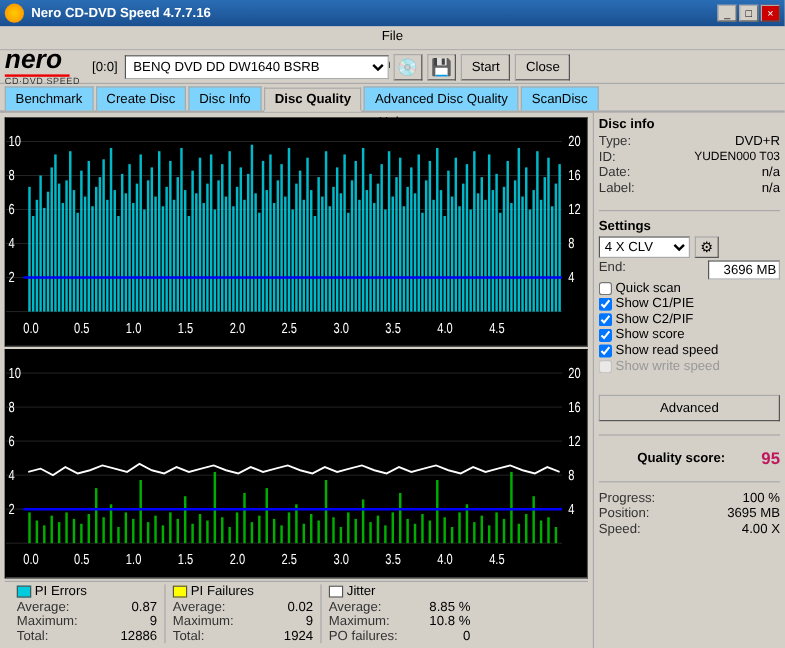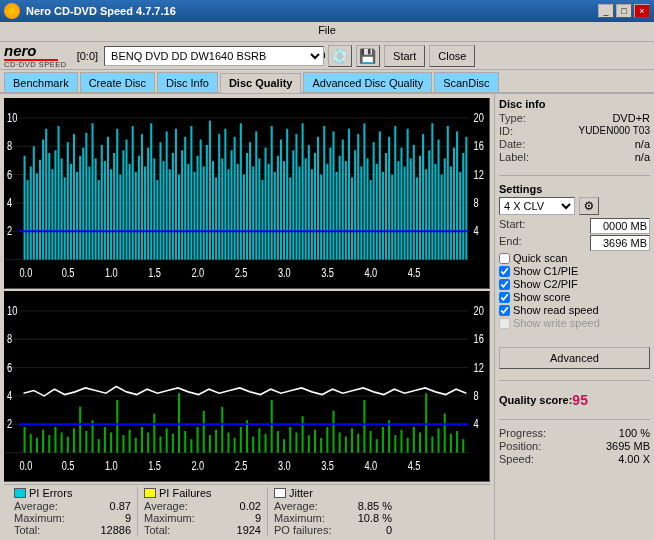--- a/index.html
+++ b/index.html
@@ -91,21 +91,21 @@
     .checkbox-row { display: flex; align-items: center; gap: 3px; margin-bottom: 1px; }
     .checkbox-row input { width: 11px; height: 11px; }
 
     .advanced-btn {
       width: 100%; height: 22px; font-size: 11px; background: #d4d0c8;
       border: 1px outset #aaa; cursor: pointer; margin-top: 17px;
     }
 
     .divider { height: 1px; background: #aaa; margin: 4px 0; }
 
-    .quality-score-row { display: flex; align-items: center; margin-top: 4px; }
+    .quality-score-row { display: flex; justify-content: space-between; align-items: center; margin-top: 4px; margin-left: 32px; }
     .quality-score-label { font-weight: bold; }
     .quality-score-value { font-size: 14px; font-weight: bold; color: #be185d; }
 
     .progress-row { display: flex; justify-content: space-between; margin-bottom: 1px; }
 
     
     .stats-bar {
       background: #d4d0c8; border-top: 1px solid #aaa; padding: 2px 4px;
       display: flex; gap: 0; font-size: 11px;
     }
@@ -115,21 +115,21 @@
     .stat-color-box { width: 12px; height: 10px; display: inline-block; border: 1px solid #555; }
     .stat-row { display: flex; justify-content: space-between; gap: 20px; }
     .stat-label { color: #333; }
 
     
     svg { position: absolute; top: 0; left: 0; }
 
     .nero-logo {
       display: flex; flex-direction: column; margin-right: 4px; line-height: 1;
     }
-    .nero-name { font-size: 15px; font-weight: 900; font-style: italic; color: #000; line-height: 1; }
+    .nero-name { font-size: 22px; font-weight: 900; font-style: italic; color: #000; line-height: 1; }
     .nero-subtitle { font-size: 7.5px; color: #333; letter-spacing: 0.5px; }
     .nero-line { height: 2px; background: #e00; margin-top: 1px; }
   </style>
 </head>
 <body>
 
 <div class="titlebar">
   <div class="titlebar-title">
     <div class="titlebar-icon"></div>
     <span>Nero CD-DVD Speed 4.7.7.16</span>
@@ -562,24 +562,20 @@
     <div class="panel-section">
       <div class="panel-title">Settings</div>
       <div class="setting-row">
         <select class="setting-select">
           <option>4 X CLV</option>
           <option>8 X CLV</option>
           <option>Max</option>
         </select>
         <div style="width:20px;height:18px;background:#d4d0c8;border:1px outset #aaa;display:flex;align-items:center;justify-content:center;cursor:pointer;font-size:12px;">⚙</div>
       </div>
-      <div class="panel-row" style="margin-top:3px;">
-        <span class="panel-label">Start:</span>
-        <input class="input-field" value="0000 MB" readonly="" style="width: 60px;">
-      </div>
       <div class="panel-row">
         <span class="panel-label">End:</span>
         <input class="input-field" value="3696 MB" readonly="" style="width: 60px;">
       </div>
       <div class="checkbox-row">
         <input type="checkbox" style="">
         <span>Quick scan</span>
       </div>
       <div class="checkbox-row">
         <input type="checkbox" checked="" style="">

